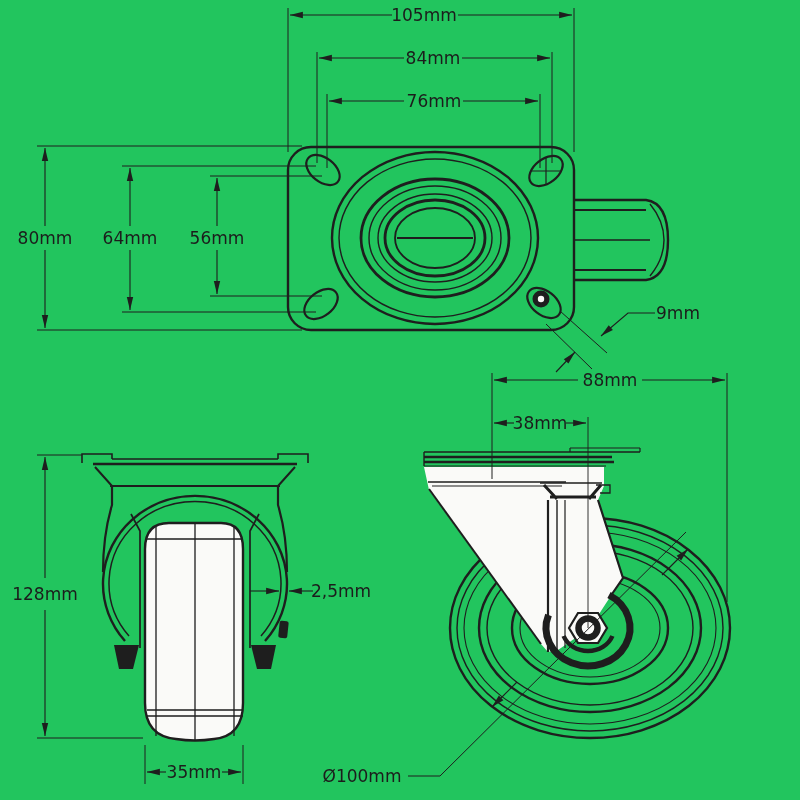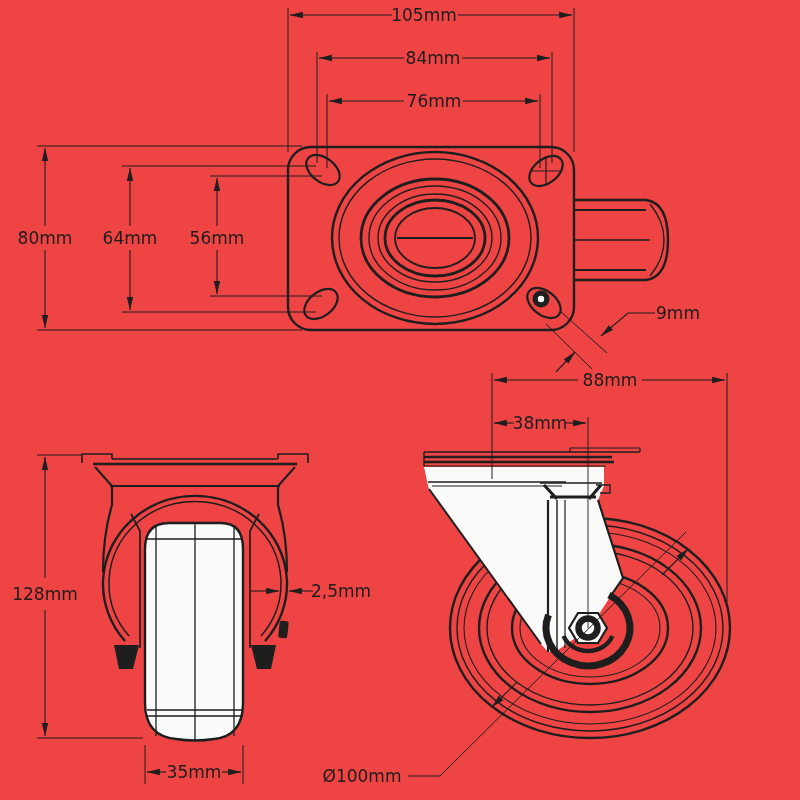--- a/index.html
+++ b/index.html
@@ -1,16 +1,16 @@
 <!DOCTYPE html>
 <html><head>
 <meta charset="utf-8">
 <style>
   html,body{margin:0;padding:0;background:#fafaf8;}
-  .stage{width:800px;height:800px;background:#ef4444;position:relative;overflow:hidden;}
+  .stage{width:800px;height:800px;background:#22c55e;position:relative;overflow:hidden;}
   svg{display:block;}
   .ln{stroke:#1e1e1e;fill:none;stroke-linecap:butt;}
   .fl{fill:#1e1e1e;stroke:none;}
   .bgfill{fill:#fafaf8;}
   text.dim{
     font-family:"DejaVu Sans","Liberation Sans",sans-serif;
     font-size:17px;
     fill:#1c1c1c;
     text-anchor:middle;
     dominant-baseline:middle;

